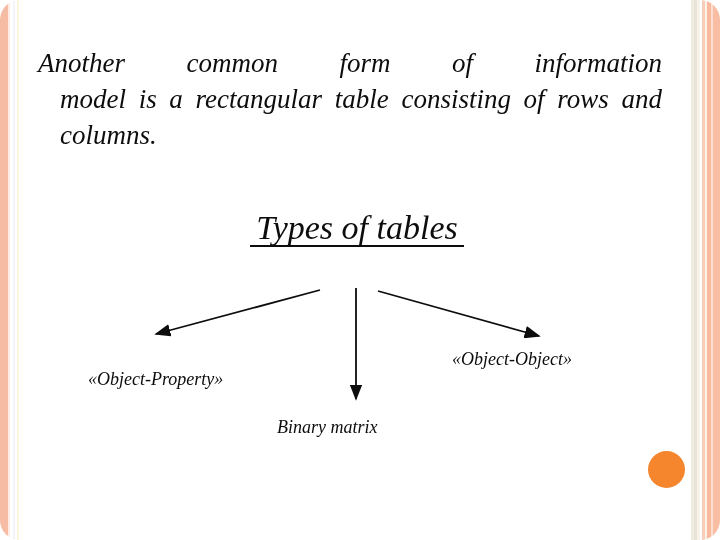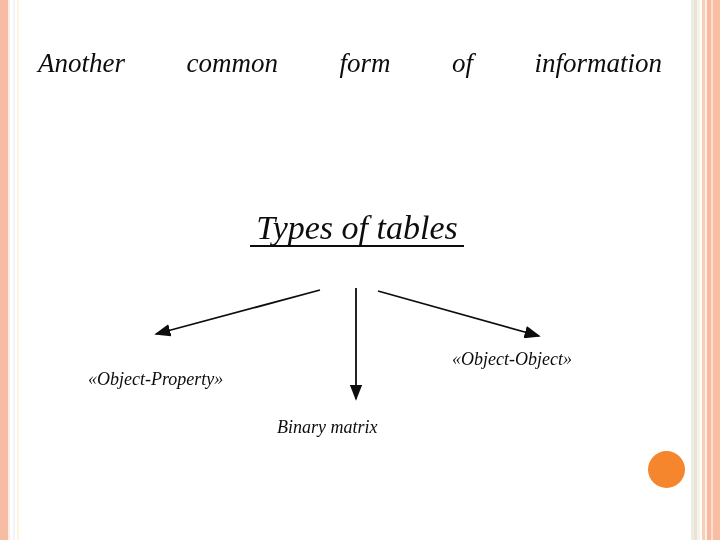--- a/index.html
+++ b/index.html
@@ -94,21 +94,21 @@
     left: 648px;
     top: 451px;
     width: 37px;
     height: 37px;
     border-radius: 50%;
   }
 </style>
 </head>
 <body>
 
-<div id="slide" style="width: 720px; height: 540px; background: rgb(255, 255, 255);">
+<div id="slide" style="width: 720px; height: 540px; background: rgb(255, 255, 255); border-radius: 20px;">
 
   <div class="border-strip border-left">
       <div class="stripe" style="left: 0px; width: 8px; background: rgb(246, 188, 164);"></div>
       <div class="stripe" style="left: 8px; width: 2px; background: rgb(253, 236, 228);"></div>
       <div class="stripe" style="left: 10px; width: 3px; background: rgb(255, 255, 255);"></div>
       <div class="stripe" style="left: 13px; width: 2px; background: rgb(243, 243, 248);"></div>
       <div class="stripe" style="left: 15px; width: 2px; background: rgb(255, 255, 255);"></div>
       <div class="stripe" style="left: 17px; width: 2px; background: rgb(253, 246, 221);"></div>
       <div class="stripe" style="left: 19px; width: 3px; background: rgb(255, 255, 255);"></div>
     </div>
@@ -121,20 +121,21 @@
       <div class="stripe" style="left: 12px; width: 2px; background: rgb(255, 255, 255);"></div>
       <div class="stripe" style="left: 14px; width: 3px; background: rgb(249, 205, 184);"></div>
       <div class="stripe" style="left: 17px; width: 2px; background: rgb(253, 240, 231);"></div>
       <div class="stripe" style="left: 19px; width: 4px; background: rgb(248, 185, 156);"></div>
       <div class="stripe" style="left: 23px; width: 2px; background: rgb(251, 224, 210);"></div>
       <div class="stripe" style="left: 25px; width: 7px; background: rgb(249, 189, 163);"></div>
     </div>
 
   <div class="body-text">
     <span class="line1">Another common form of information</span>
+    <span class="rest">model is a rectangular table consisting of rows and columns.</span>
   </div>
 
   <div class="section-title">Types of tables</div>
 
   <svg class="diagram-svg" viewBox="0 0 720 540" xmlns="http://www.w3.org/2000/svg">
     <defs>
       <marker id="arrowhead" markerWidth="9" markerHeight="7" refX="8" refY="3.5" orient="auto" markerUnits="strokeWidth">
         <polygon points="0 0, 9 3.5, 0 7" fill="#0d0d0d"></polygon>
       </marker>
     </defs>

